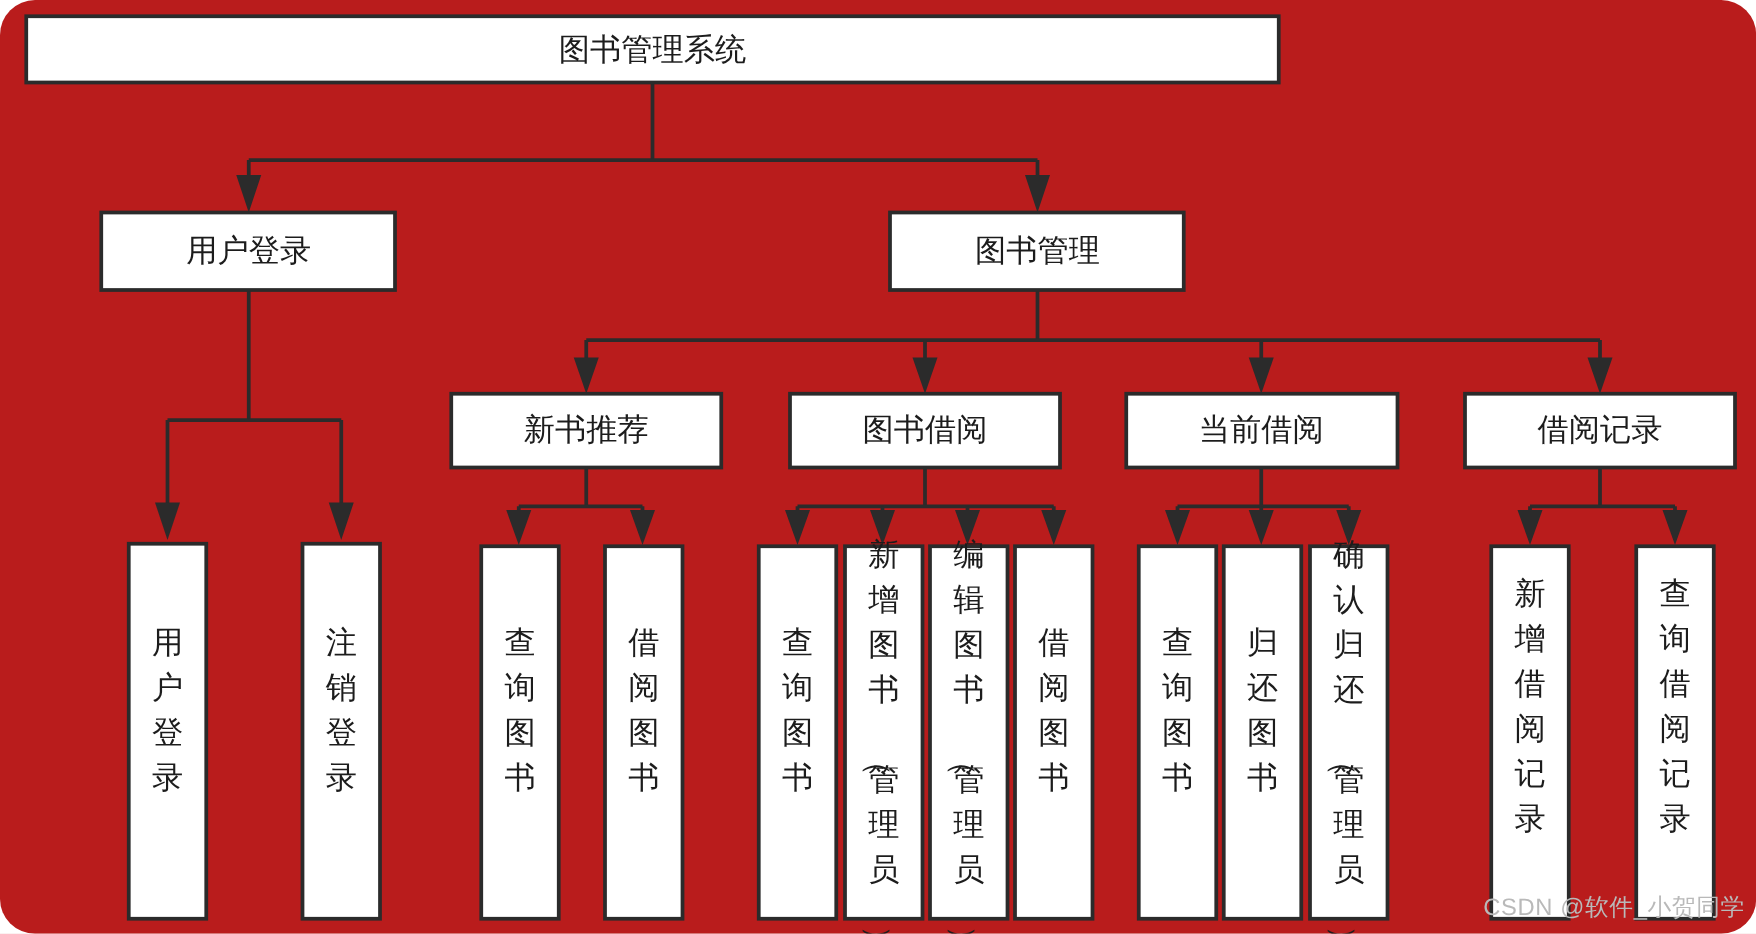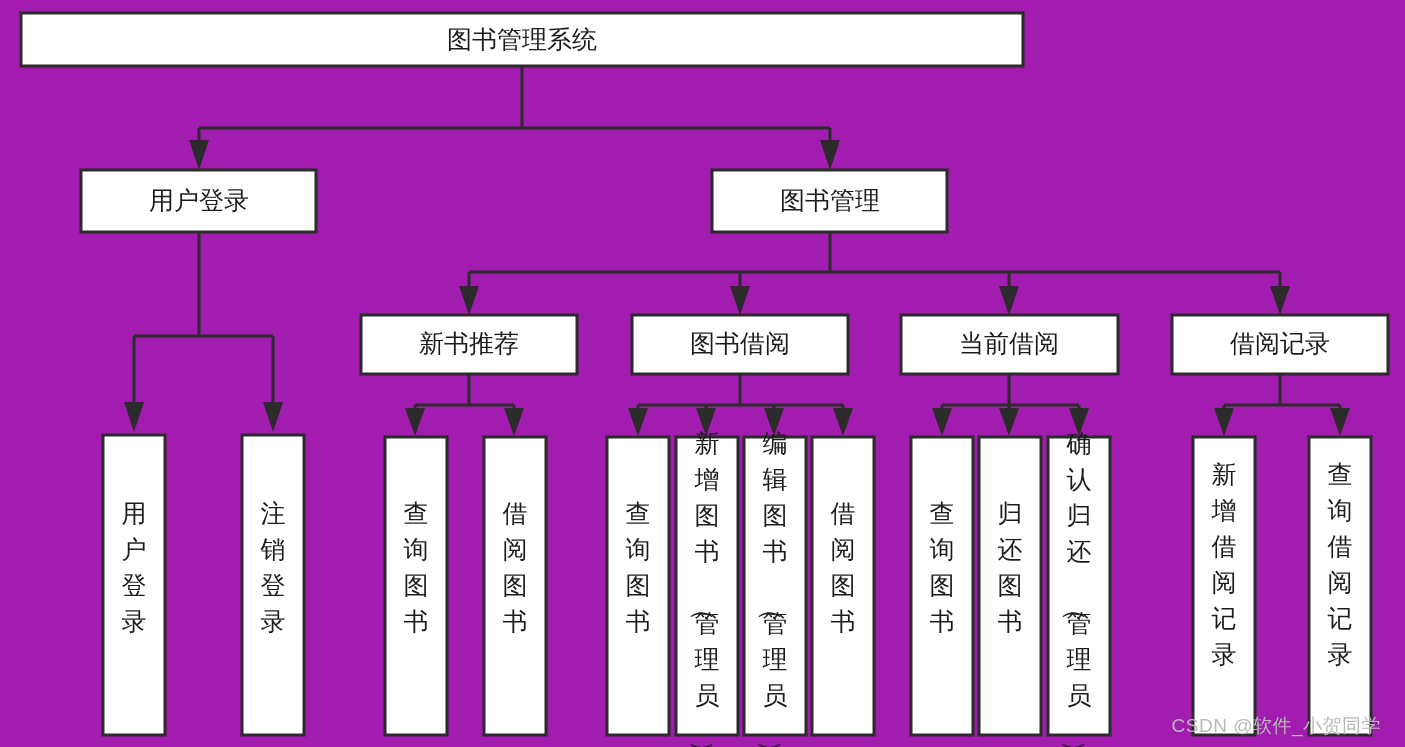--- a/index.html
+++ b/index.html
@@ -8,22 +8,23 @@
     padding: 0;
     background: #ffffff;
   }
   body {
     font-family: "Liberation Sans", "DejaVu Sans", sans-serif;
   }
   #diagram-root {
     position: relative;
     width: 1405px;
     height: 747px;
-    background: #a21caf;
+    background: #b91c1c;
     overflow: hidden;
+    border-radius: 28px;
   }
   svg.flow {
     position: absolute;
     left: 0;
     top: 0;
     width: 1405px;
     height: 747px;
     display: block;
   }
   .node-rect {
@@ -49,21 +50,21 @@
     dominant-baseline: middle;
   }
   .node-label-v {
     font-family: "Liberation Sans", "DejaVu Sans", sans-serif;
     font-size: 25px;
     fill: #1c1c1c;
     text-anchor: middle;
   }
   .watermark {
     position: absolute;
-    right: 24px;
+    right: 9px;
     bottom: 8px;
     font-family: "Liberation Sans", "DejaVu Sans", sans-serif;
     font-size: 19px;
     color: #b9b9b9;
     letter-spacing: 0.5px;
     white-space: nowrap;
     pointer-events: none;
   }
 </style>
 </head>

